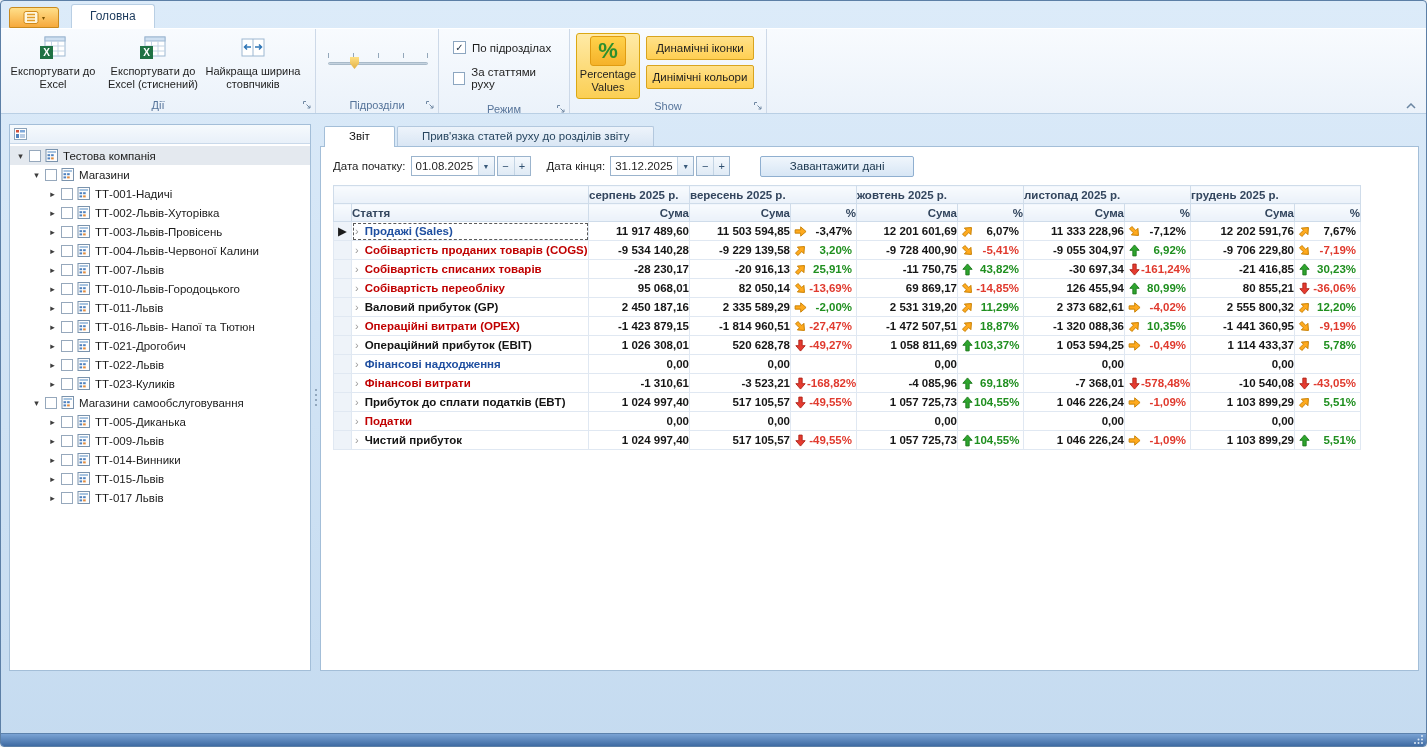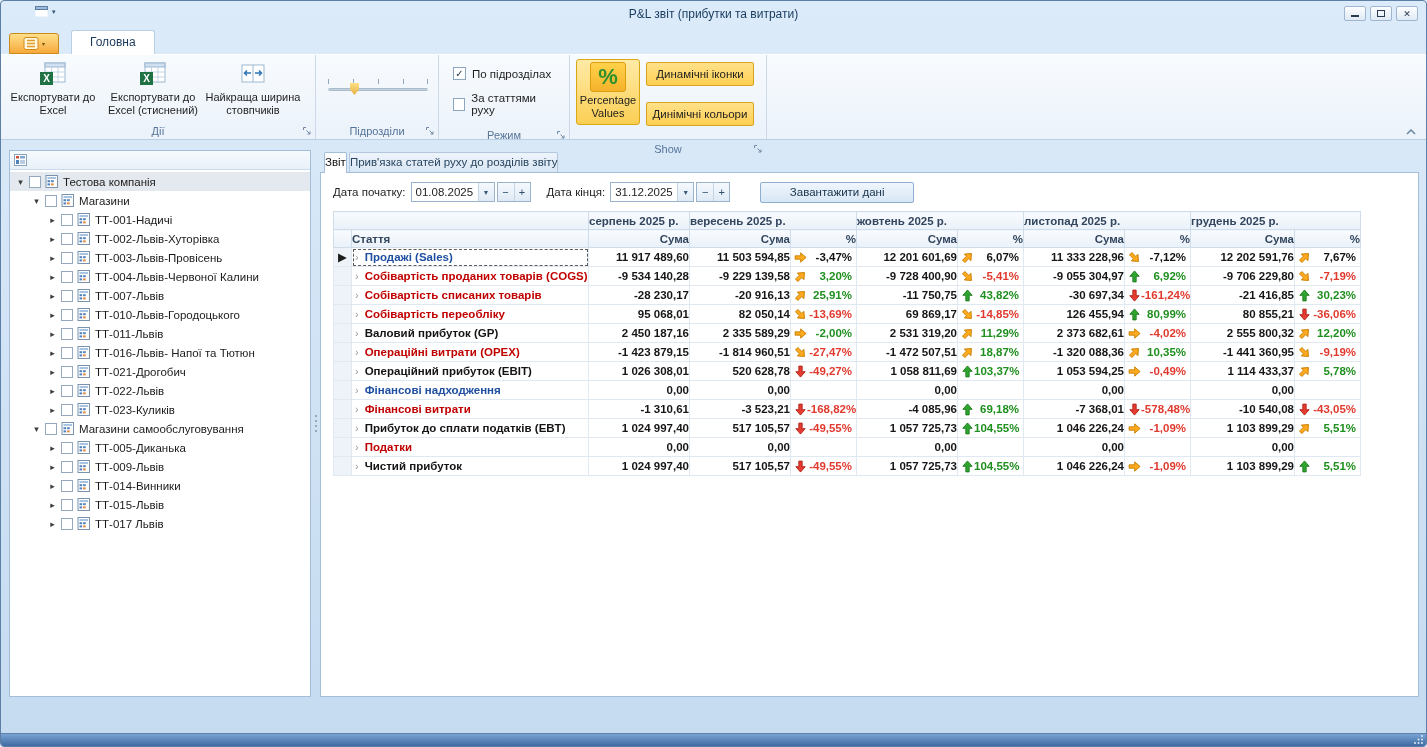--- a/index.html
+++ b/index.html
@@ -46,41 +46,41 @@
   .mode-group .rg-content{flex-direction:column;padding:10px 10px 0 12px;align-items:flex-start}
   .cb{display:flex;align-items:center;gap:6px;margin-bottom:12px;font-size:11.5px}
   .cb-box{width:13px;height:13px;background:#fff;border:1px solid #8ca6c0;display:flex;align-items:center;
     justify-content:center;font-size:10px;color:#1d2f42;line-height:1}
   .show-group .rg-content{padding:2px 4px 0 4px;gap:6px}
   .pct-btn{width:64px;height:66px;background:linear-gradient(#ffeaa6,#fbcf54);border:1px solid #dba812;border-radius:3px;
     display:flex;flex-direction:column;align-items:center;gap:2px;padding-top:2px;text-align:center;font-size:11px;line-height:1.15}
   .pct-icon{width:36px;height:30px;background:linear-gradient(#ffd24a,#f5b22a);border:1px solid #e09c12;border-radius:3px;
     display:flex;align-items:center;justify-content:center;font-size:22px;font-weight:bold;color:#2e8f2e}
   .dyn-col{display:flex;flex-direction:column;padding-top:3px}
-  .dyn-btn{width:108px;height:24px;margin-bottom:16px;background:linear-gradient(#ffe18a,#ffcf52);border:1px solid #d8a41f;
+  .dyn-btn{width:108px;height:24px;margin-bottom:5px;background:linear-gradient(#ffe18a,#ffcf52);border:1px solid #d8a41f;
     border-radius:2px;display:flex;align-items:center;justify-content:center;font-size:11.5px;color:#1e1e1e}
   .ribbon-collapse{position:absolute;right:10px;bottom:4px;display:flex}
 
   
   .main{height:557px;display:flex;padding:10px 7px 0 8px;flex:none}
   .tree-panel{width:302px;flex:none;background:#fff;border:1px solid #a3bed8;display:flex;flex-direction:column}
   .tree-header{height:19px;background:linear-gradient(#f6fafd,#e8f0f9);border-bottom:1px solid #c9d9ea;
     display:flex;align-items:center;padding-left:4px;flex:none}
   .tree-body{flex:1;overflow:hidden;padding-top:2px}
   .tree-row{height:19px;display:flex;align-items:center;font-size:11.5px;white-space:nowrap}
   .tree-row.sel{background:#e4e9ef}
   .texp{width:13px;flex:none;text-align:center;font-size:9px;color:#3c3c3c}
   .tcb{width:12px;height:12px;flex:none;border:1px solid #96a8bc;background:#fff;margin:0 4px 0 2px}
   .ticon{flex:none;margin-right:4px;display:flex}
   .tlabel{color:#1b1b1b}
   .splitter{width:9px;flex:none;display:flex;flex-direction:column;align-items:center;justify-content:center;gap:3px}
   .splitter i{width:2px;height:2px;background:#7d93ab;border-radius:50%}
   .content{flex:1;display:flex;flex-direction:column;min-width:0}
   .doc-tabs{height:22px;display:flex;align-items:flex-end;padding-left:4px;gap:2px;flex:none}
-  .doc-tab{padding:3px 0 4px;font-size:11.5px;border:1px solid #b3c8de;border-bottom:none;border-radius:2px 2px 0 0;
+  .doc-tab{padding:3px 24px 4px;font-size:11.5px;border:1px solid #b3c8de;border-bottom:none;border-radius:2px 2px 0 0;
     background:linear-gradient(#eef4fb,#d9e6f4);color:#27455f;white-space:nowrap}
   .doc-tab.active{background:#fff;border-color:#a3bed8;color:#111;position:relative;z-index:2;margin-bottom:-1px;padding-bottom:5px}
   .doc-panel{flex:1;background:#fff;border:1px solid #a3bed8;padding:8px 8px 0 12px;overflow:hidden}
 
   
   .filter-row{display:flex;align-items:center;height:22px}
   .flabel{font-size:11.5px;margin-right:5px}
   .date-edit{display:flex;border:1px solid #9bb4cd;height:20px;background:#fff;align-items:stretch}
   .date-text{width:66px;padding:0 4px;font-size:11.5px;display:flex;align-items:center}
   .date-drop{width:16px;border-left:1px solid #c3d4e4;background:linear-gradient(#f5f9fd,#dfeaf5);
@@ -115,41 +115,20 @@
   
   .filler{flex:1}
   .statusbar{height:13px;flex:none;background:linear-gradient(#7aa3d4,#3f6ba3);border-top:1px solid #5c82ad;position:relative}
   .resize-grip{position:absolute;right:2px;bottom:1px;display:flex}
 </style>
 </head>
 <body>
 
 <div class="window">
 
-  <div class="titlebar">
-    <div class="qat">
-      <svg width="13" height="11" viewBox="0 0 13 11">
-          <rect x="0.5" y="0.5" width="12" height="10" fill="#fff" stroke="#5a7 da0"></rect>
-          <rect x="0.5" y="0.5" width="12" height="3" fill="#9cbade" stroke="#5a7da0"></rect>
-        </svg>
-      <span class="qat-caret">▾</span>
-    </div>
-    <div class="title">P&amp;L звіт (прибутки та витрати)</div>
-    <div class="win-buttons">
-      <div class="winbtn">
-          <span class="glyph-min"></span>
-        </div>
-      <div class="winbtn">
-          <span class="glyph-max"></span>
-        </div>
-      <div class="winbtn">
-          <span>✕</span>
-        </div>
-    </div>
-  </div>
 
   <div class="ribbon-tabs">
     <div class="app-button">
       <svg width="16" height="13" viewBox="0 0 16 13">
           <rect x="1" y="0.5" width="14" height="12" rx="2" fill="#fff7e0" stroke="#d08a1a"></rect>
           <line x1="4" y1="3.5" x2="12" y2="3.5" stroke="#e09b28" stroke-width="1.4"></line>
           <line x1="4" y1="6.5" x2="12" y2="6.5" stroke="#e09b28" stroke-width="1.4"></line>
           <line x1="4" y1="9.5" x2="12" y2="9.5" stroke="#e09b28" stroke-width="1.4"></line>
         </svg>
       <span class="app-caret">▾</span>

